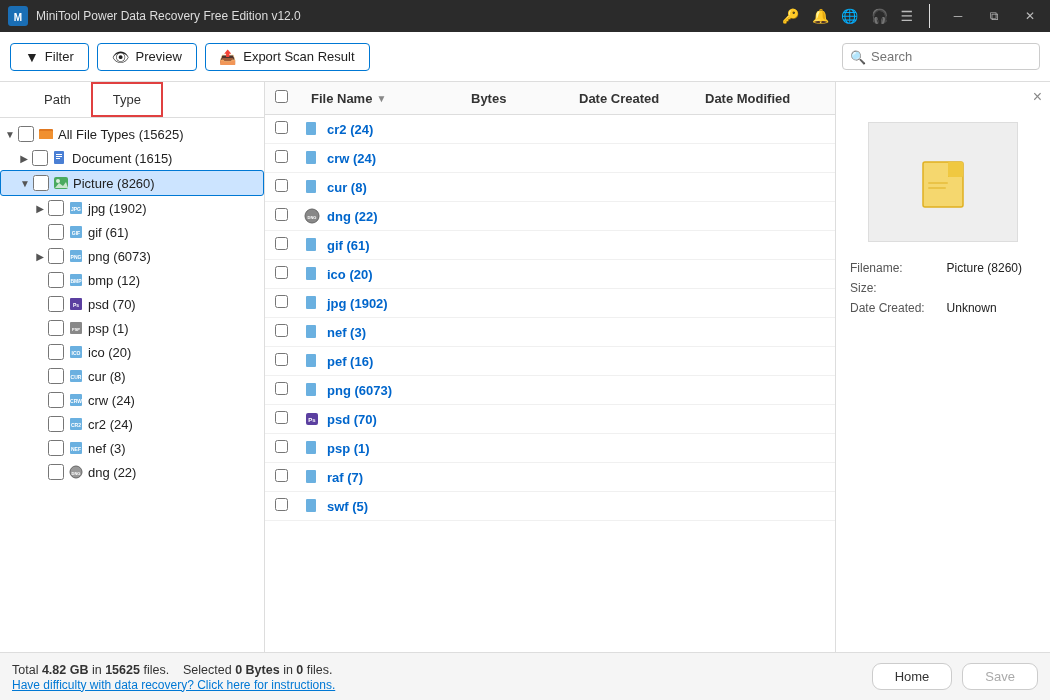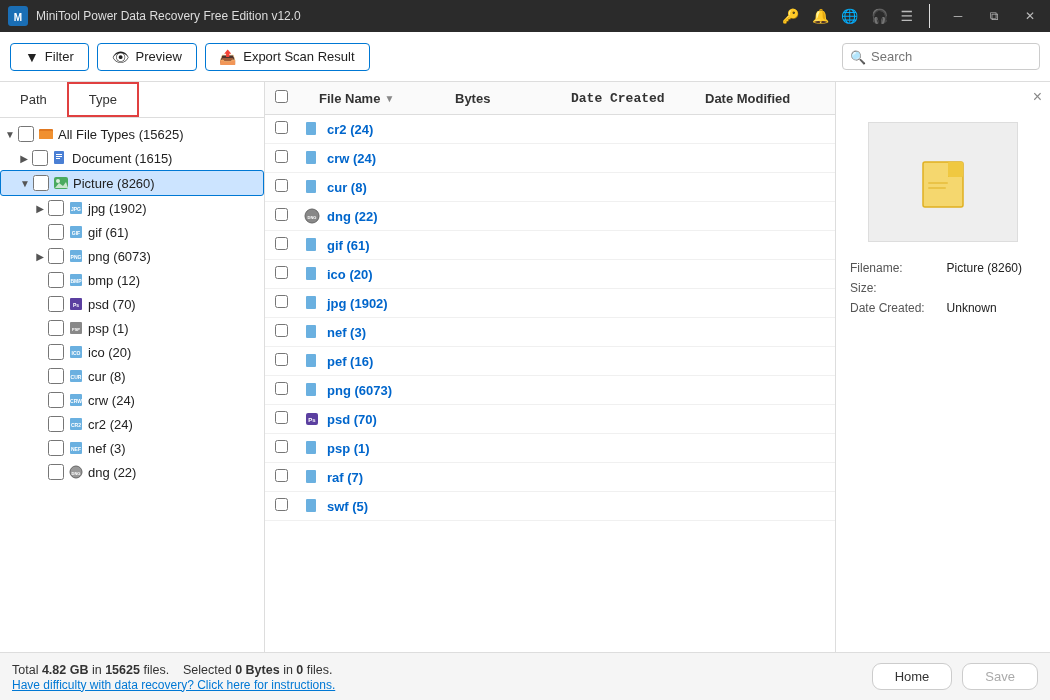--- a/index.html
+++ b/index.html
@@ -21,41 +21,41 @@
     .toolbar-btn .icon { font-size: 14px; }
     .search-wrapper { position: relative; margin-left: auto; }
     .search-wrapper input { border: 1px solid #ccc; border-radius: 4px; padding: 5px 10px 5px 28px; width: 198px; font-size: 13px; outline: none; }
     .search-wrapper .search-icon-inner { position: absolute; left: 8px; top: 50%; transform: translateY(-50%); color: #888; font-size: 13px; }
 
     
     .main { display: flex; flex: 1; overflow: hidden; }
 
     
     .left-panel { width: 265px; background: white; border-right: 1px solid #ddd; display: flex; flex-direction: column; overflow: hidden; }
-    .tabs { display: flex; border-bottom: 1px solid #ddd; }
+    .tabs { display: flex; border-bottom: 1px solid #ddd; padding-left: 24px; }
     .tab { padding: 8px 20px; cursor: pointer; font-size: 13px; color: #333; border: none; background: none; }
     .tab.highlighted { border: 2px solid #e04040; color: #333; }
 
     .tree { overflow-y: auto; flex: 1; padding: 4px 0; }
     .tree-item { display: flex; align-items: center; padding: 3px 4px 3px 0; cursor: pointer; white-space: nowrap; }
     .tree-item.selected { background: #cce4ff; }
     .tree-item .expand-btn { width: 16px; height: 16px; display: flex; align-items: center; justify-content: center; font-size: 10px; color: #555; cursor: pointer; flex-shrink: 0; }
     .tree-item .cb { width: 16px; height: 16px; flex-shrink: 0; accent-color: #0078d4; }
     .tree-item .item-icon { width: 18px; height: 18px; flex-shrink: 0; margin: 0 3px; display: flex; align-items: center; justify-content: center; }
     .tree-item .item-label { font-size: 13px; color: #222; }
     .indent-1 { padding-left: 16px; }
     .indent-2 { padding-left: 32px; }
 
     
     .right-panel { flex: 1; display: flex; flex-direction: column; background: white; overflow: hidden; }
-    .file-list-header { display: flex; align-items: center; padding: 8px 10px; border-bottom: 1px solid #ddd; background: #fafafa; gap: 16px; }
+    .file-list-header { display: flex; align-items: center; padding: 8px 10px; border-bottom: 1px solid #ddd; background: #fafafa; gap: 8px; }
     .col-cb { width: 28px; flex-shrink: 0; }
     .col-name { flex: 1; font-weight: 600; color: #333; display: flex; align-items: center; gap: 4px; }
     .col-size { width: 100px; font-weight: 600; color: #333; }
-    .col-date-created { width: 118px; font-weight: 600; color: #333; font-family: Liberation Mono, monospace; }
+    .col-date-created { width: 118px; font-weight: 600; color: #333; }
     .col-date-modified { width: 120px; font-weight: 600; color: #333; }
     .sort-arrow { font-size: 10px; color: #888; }
 
     .file-list { flex: 1; overflow-y: scroll; }
     .file-row { display: flex; align-items: center; padding: 5px 10px; border-bottom: 1px solid #f0f0f0; cursor: pointer; }
     .file-row .col-cb { width: 28px; flex-shrink: 0; }
     .file-row .col-name { flex: 1; color: #0066cc; display: flex; align-items: center; gap: 6px; }
     .file-row .col-size { width: 100px; color: #555; }
     .file-row .col-date-created { width: 150px; color: #555; }
     .file-row .col-date-modified { width: 120px; color: #555; }

